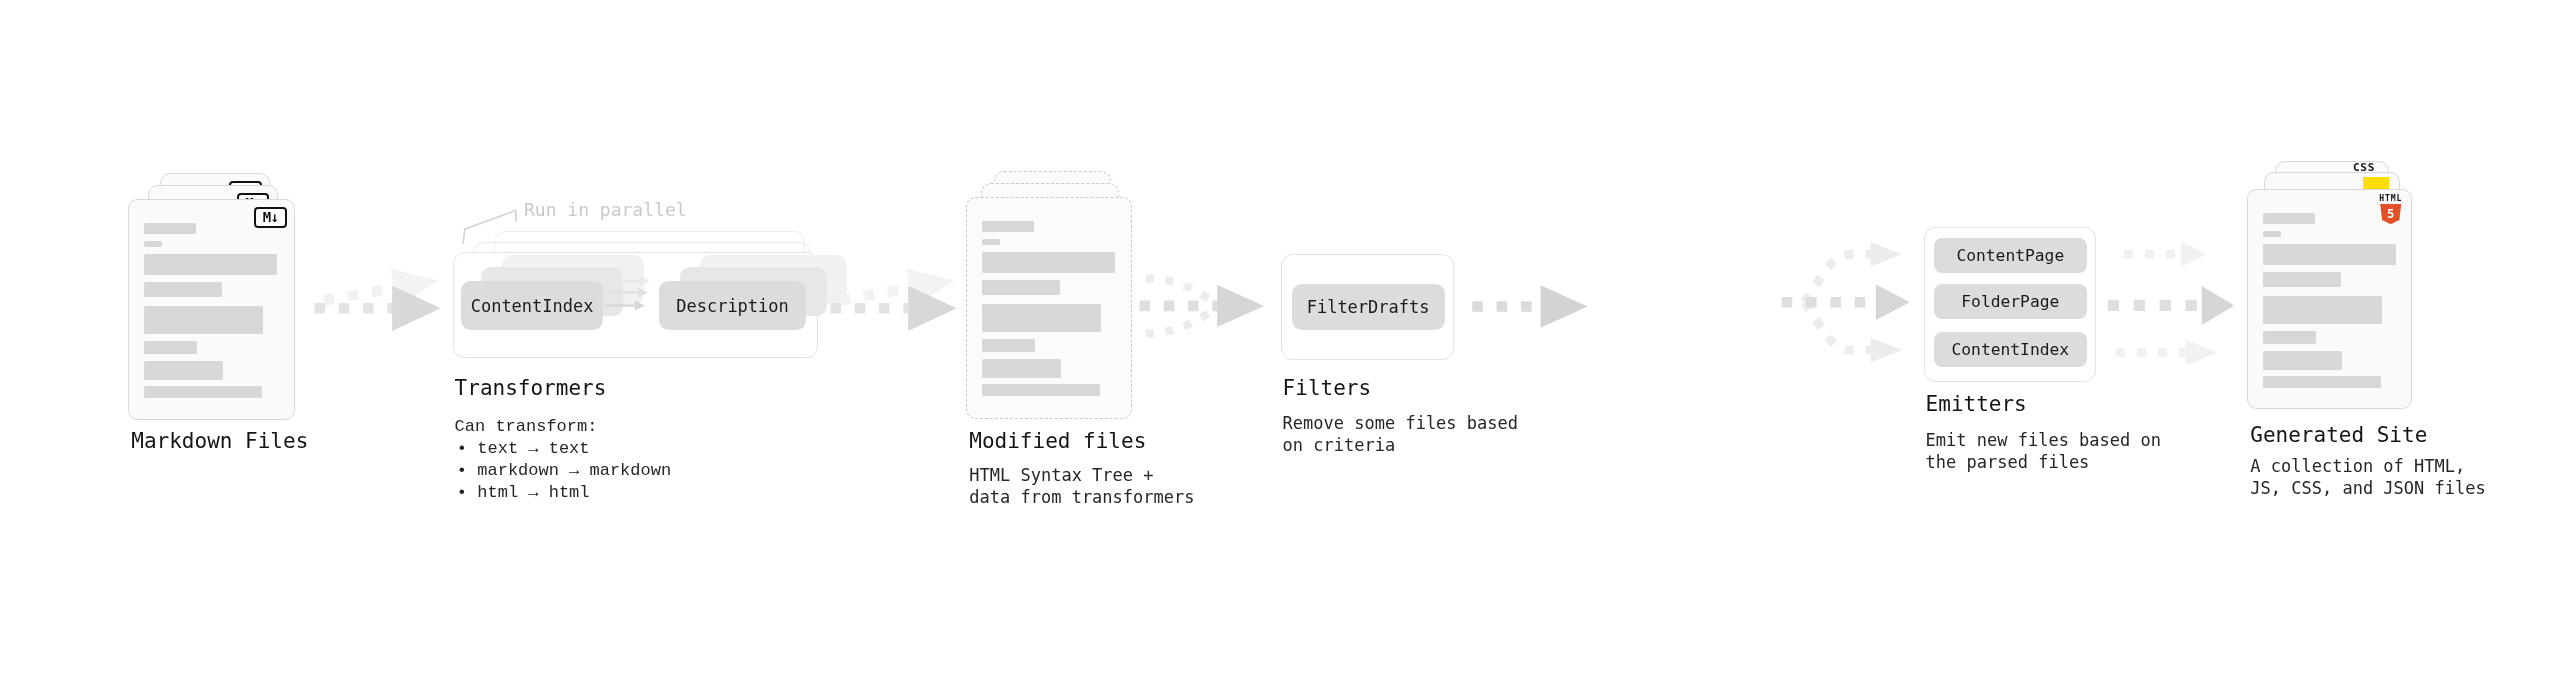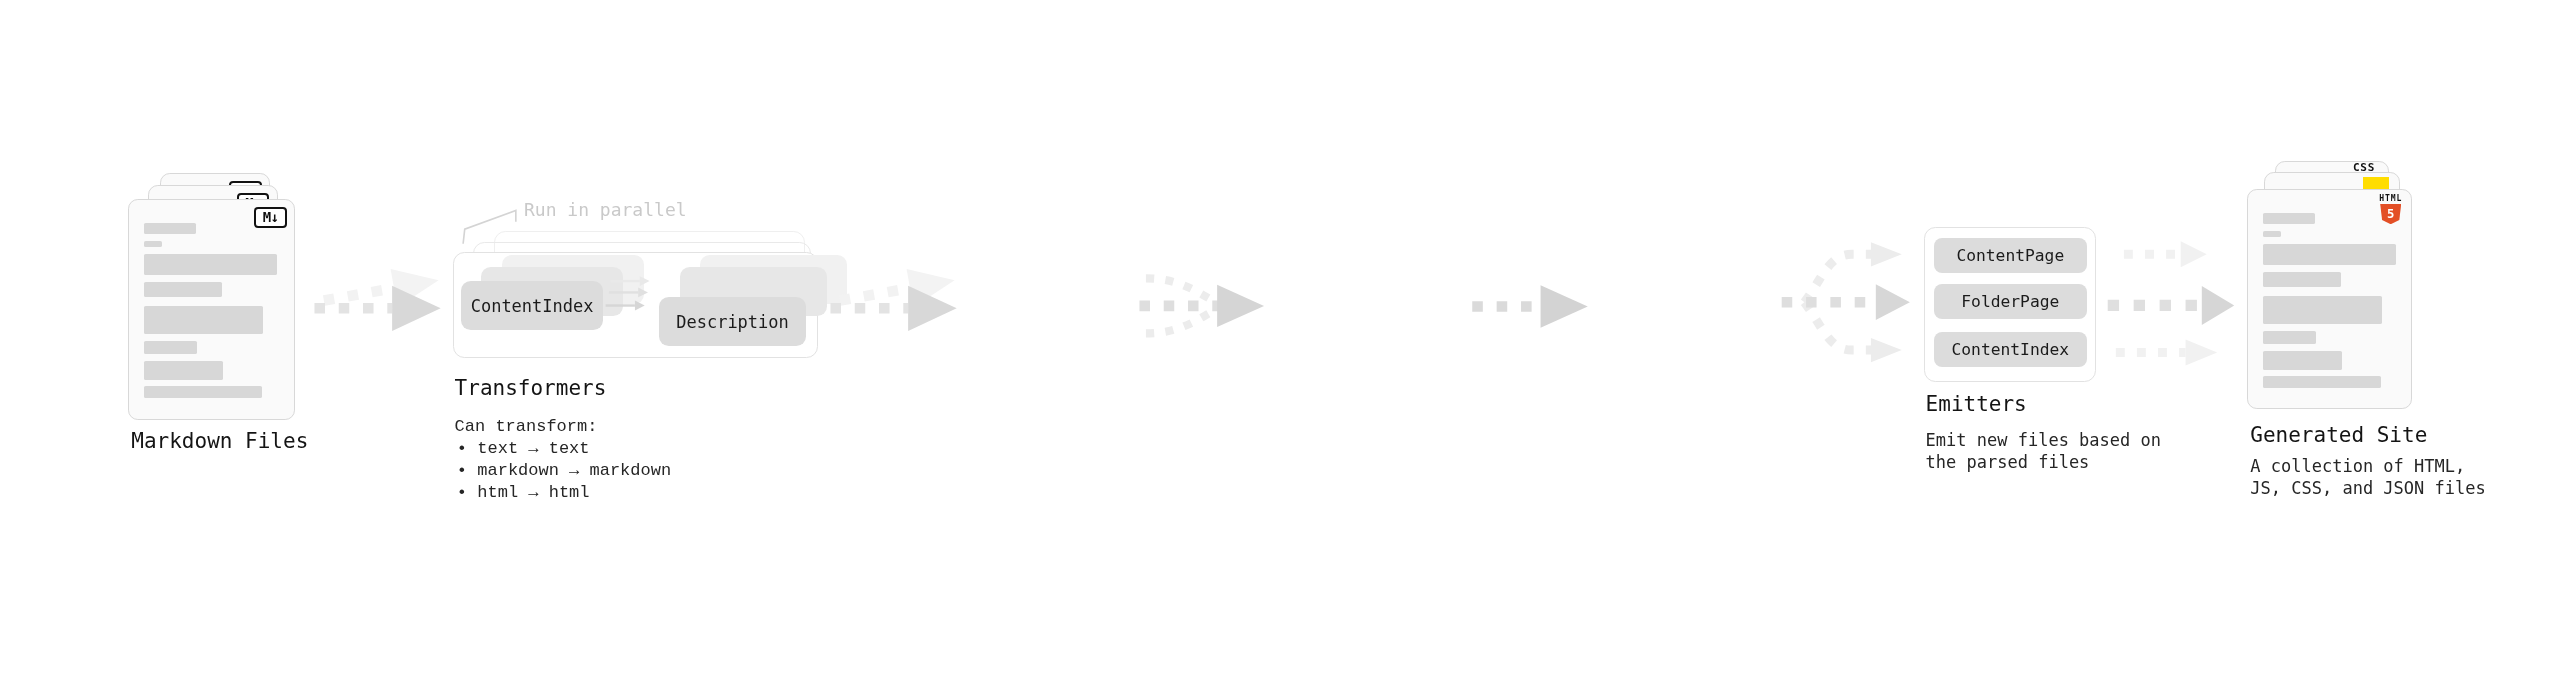--- a/index.html
+++ b/index.html
@@ -96,21 +96,21 @@
     <div class="ghost-outline" style="left:41px;top:0;width:311px;height:106px;border-color:#efefef;"></div>
     <div class="ghost-outline" style="left:20.3px;top:10.6px;width:338px;height:106px;border-color:#e9e9e9;"></div>
     <div class="outline-box" style="left:0;top:21px;width:365px;height:106px;"></div>
 
     <div class="chip ghost2" style="left:49px;top:24.4px;width:142px;height:49px;"></div>
     <div class="chip ghost1" style="left:28.4px;top:36px;width:142px;height:49px;"></div>
     <div class="chip" style="left:8.1px;top:50px;width:142px;height:49px;">ContentIndex</div>
 
     <div class="chip ghost2" style="left:247px;top:24.4px;width:147px;height:49px;"></div>
     <div class="chip ghost1" style="left:227px;top:36px;width:147px;height:49px;"></div>
-    <div class="chip" style="left:206px;top:66px;width:147px;height:49px;text-align:right;">Description</div>
+    <div class="chip" style="left:206px;top:50px;width:147px;height:49px;text-align:right;">Description</div>
 
     <svg class="abs" style="left:151px;top:41px;" width="57" height="45" viewBox="0 0 70 55">
       <line x1="8" y1="11" x2="44" y2="11" stroke="#e9e9e9" stroke-width="3"></line>
       <polygon points="44,5 56,11 44,17" fill="#e9e9e9"></polygon>
       <line x1="6" y1="25" x2="42" y2="25" stroke="#e0e0e0" stroke-width="3"></line>
       <polygon points="42,19 54,25 42,31" fill="#e0e0e0"></polygon>
       <line x1="2" y1="41" x2="38" y2="41" stroke="#d6d6d6" stroke-width="3"></line>
       <polygon points="38,35 50,41 38,47" fill="#d6d6d6"></polygon>
     </svg>
 
@@ -139,28 +139,56 @@
 
   <svg class="abs" style="left:827px;top:263px;" width="138" height="89" viewBox="0 0 170 110">
     <g transform="rotate(-10 120 28)">
       <line x1="14" y1="28" x2="102" y2="28" stroke="#f2f2f2" stroke-width="13" stroke-dasharray="13 17"></line>
       <polygon points="102,4 158,28 102,52" fill="#f3f3f3"></polygon>
     </g>
     <line x1="4" y1="56" x2="100" y2="56" stroke="#e3e3e3" stroke-width="13" stroke-dasharray="13 17"></line>
     <polygon points="100,28 160,56 100,84" fill="#d8d8d8"></polygon>
   </svg>
 
+  <div class="stage" style="left:966px;top:171px;width:244px;height:349px;">
+    <div class="card dashed" style="left:28px;top:0;width:117px;height:57px;"></div>
+    <div class="card dashed" style="left:15.4px;top:12.2px;width:138px;height:57px;"></div>
+    <div class="card dashed" style="left:0;top:26px;width:166px;height:222px;">
+      <div class="bar b1"></div>
+      <div class="bar b2"></div>
+      <div class="bar b3"></div>
+      <div class="bar b4"></div>
+      <div class="bar b5"></div>
+      <div class="bar b6"></div>
+      <div class="bar b7"></div>
+      <div class="bar b8"></div>
+    </div>
+    <div class="title" style="left:3.3px;top:258px;">Modified files</div>
+    <div class="desc" style="left:3.3px;top:293px;">
+      <div>HTML Syntax Tree +</div>
+      <div>data from transformers</div>
+    </div>
+  </div>
 
   <svg class="abs" style="left:1136px;top:263px;" width="138" height="89" viewBox="0 0 170 110">
     <path d="M 12,19 C 52,19 72,34 96,47" fill="none" stroke="#ececec" stroke-width="10" stroke-dasharray="10 14"></path>
     <path d="M 12,87 C 52,87 72,72 96,59" fill="none" stroke="#ececec" stroke-width="10" stroke-dasharray="10 14"></path>
     <line x1="4" y1="53" x2="102" y2="53" stroke="#dedede" stroke-width="13" stroke-dasharray="13 17"></line>
     <polygon points="100,27 158,53 100,79" fill="#d5d5d5"></polygon>
   </svg>
 
+  <div class="stage" style="left:1281px;top:254px;width:260px;height:244px;">
+    <div class="outline-box" style="left:0;top:0;width:173px;height:106px;"></div>
+    <div class="chip" style="left:10.6px;top:30px;width:153px;height:46px;">FilterDrafts</div>
+    <div class="title" style="left:1.6px;top:122px;">Filters</div>
+    <div class="desc" style="left:1.6px;top:158px;">
+      <div>Remove some files based</div>
+      <div>on criteria</div>
+    </div>
+  </div>
 
   <svg class="abs" style="left:1469px;top:277px;" width="122" height="59" viewBox="0 0 150 72">
     <line x1="4" y1="36" x2="88" y2="36" stroke="#dadada" stroke-width="13" stroke-dasharray="13 17"></line>
     <polygon points="88,10 146,36 88,62" fill="#d3d3d3"></polygon>
   </svg>
 
 
   <svg class="abs" style="left:1780px;top:230px;" width="134" height="146" viewBox="0 0 165 180">
     <path d="M 30,89 C 52,60 60,30 88,30 L 116,30" fill="none" stroke="#ececec" stroke-width="11" stroke-dasharray="11 15"></path>
     <path d="M 30,89 C 52,118 60,148 88,148 L 116,148" fill="none" stroke="#ececec" stroke-width="11" stroke-dasharray="11 15"></path>

